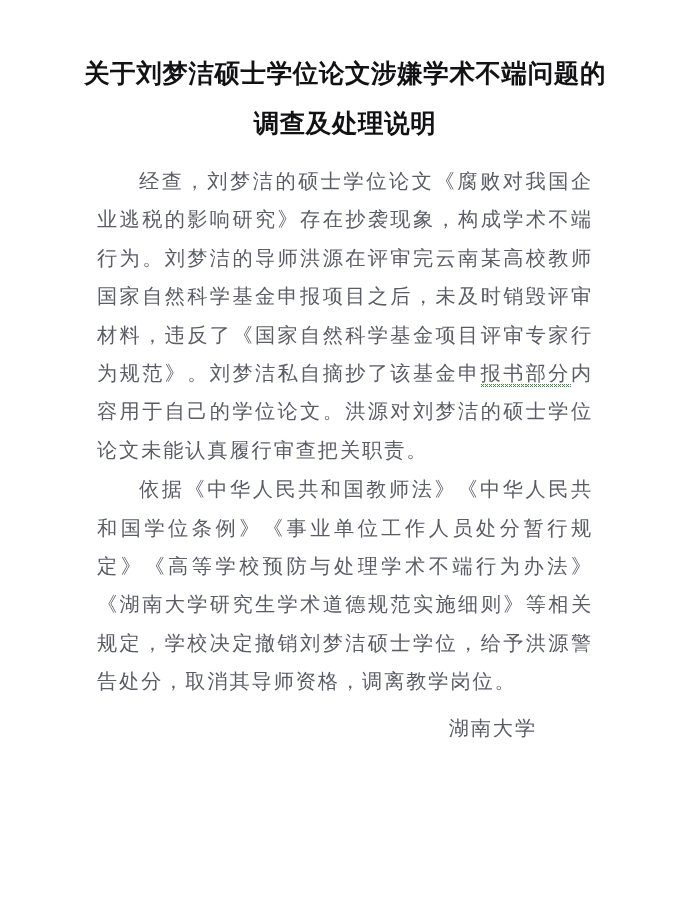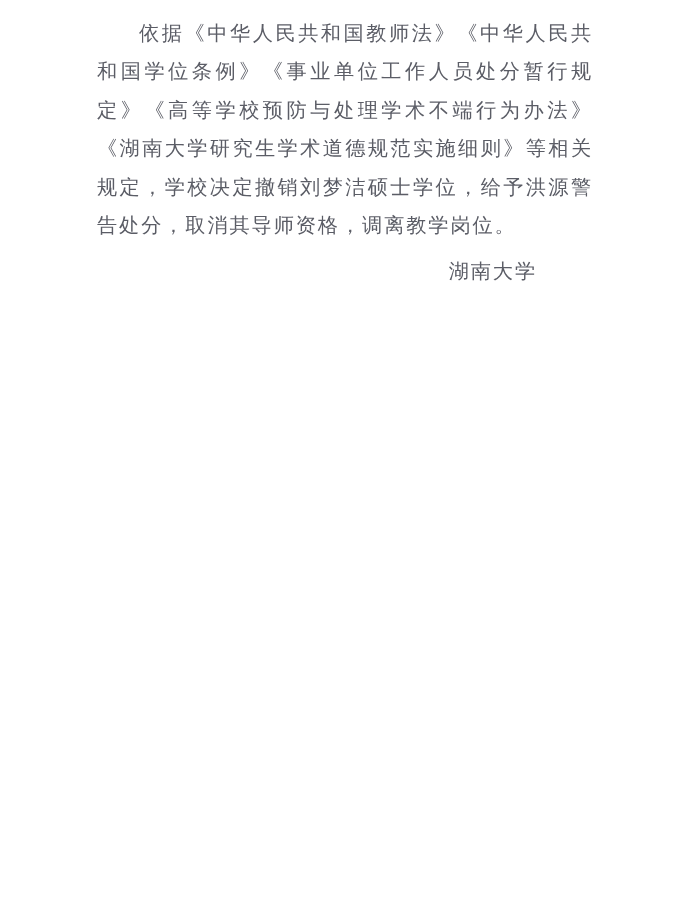--- a/index.html
+++ b/index.html
@@ -108,24 +108,27 @@
     letter-spacing: 0.5px;
     font-family: "Liberation Sans", "DejaVu Sans", sans-serif;
     line-height: 1;
   }
 </style>
 </head>
 <body>
 
 <div id="page">
 
+  <h1 class="doc-title">关于刘梦洁硕士学位论文涉嫌学术不端问题的
+调查及处理说明</h1>
 
   <div class="doc-body">
 
 
+    <p class="para"><span>经查，刘梦洁的硕士学位论文《腐败对我国企业逃税的影响研究》存在抄袭现象，构成学术不端行为。刘梦洁的导师洪源在评审完云南某高校教师国家自然科学基金申报项目之后，未及时销毁评审材料，违反了《国家自然科学基金项目评审专家行为规范》。刘梦洁私自摘抄了该基金申</span><span class="squiggle">报书</span><span></span><span class="squiggle">部分</span><span>内容用于自己的学位论文。洪源对刘梦洁的硕士学位论文未能认真履行审查把关职责。</span></p>
 
     <p class="para">依据《中华人民共和国教师法》《中华人民共和国学位条例》《事业单位工作人员处分暂行规定》《高等学校预防与处理学术不端行为办法》《湖南大学研究生学术道德规范实施细则》等相关规定，学校决定撤销刘梦洁硕士学位，给予洪源警告处分，取消其导师资格，调离教学岗位。</p>
 
 
   </div>
 
   <div class="sign-block">
     <div class="sign-org">湖南大学</div>
 
   </div>

